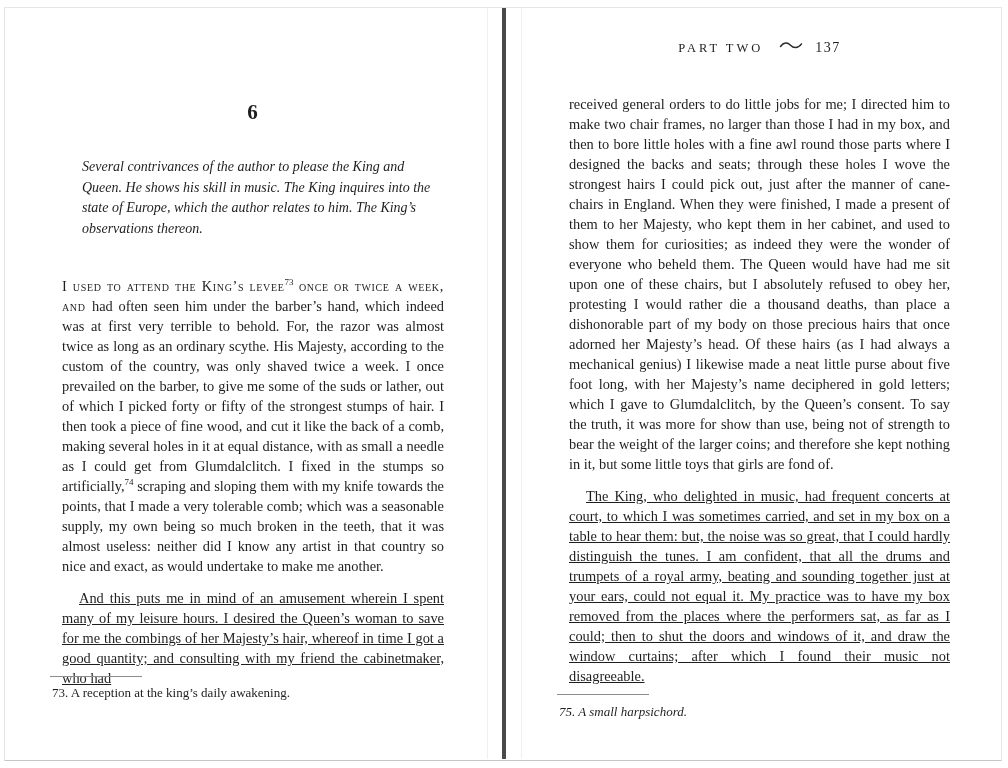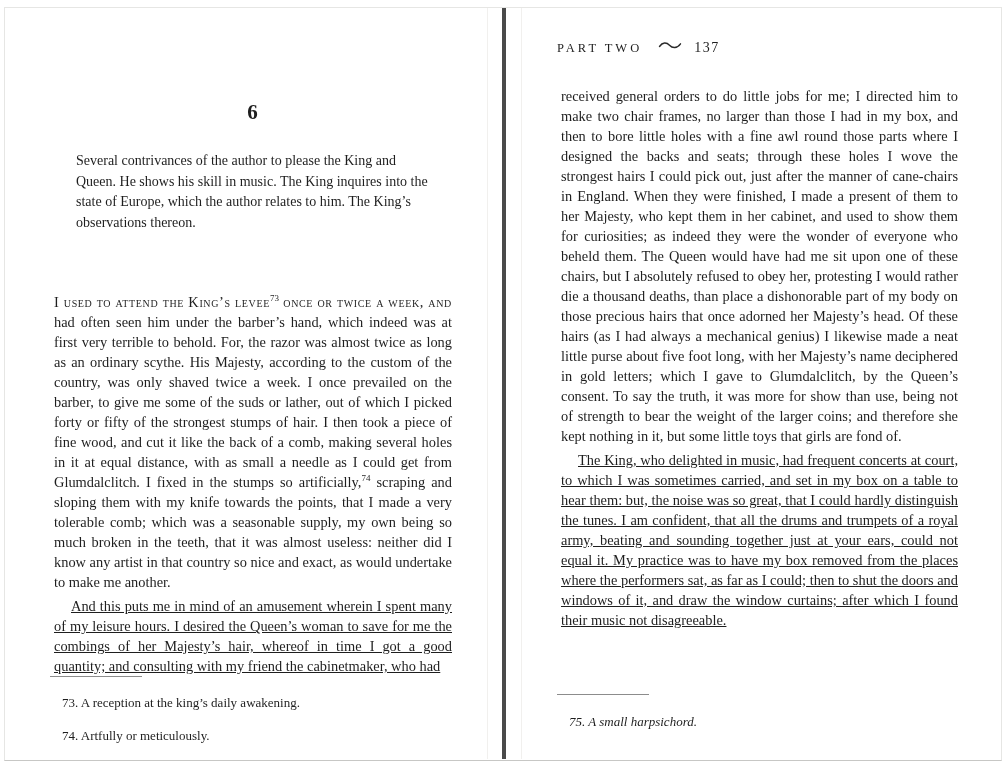--- a/index.html
+++ b/index.html
@@ -24,45 +24,45 @@
   .edge-line.r { left:521px; }
 
   
   .chapter-num {
     position:absolute; left:50px; top:100px; width:406px;
     margin:0; text-align:center;
     font-size:21px; font-weight:700; letter-spacing:1px;
   }
   .summary {
     position:absolute; left:72px; top:147px; width:352px;
-    margin:4px; font-size:14px; line-height:20.5px;
+    margin:10px; font-style:italic; font-size:14px; line-height:20.5px;
     text-align:left;
   }
   .body-block { position:absolute; font-size:14.4px; line-height:20px; }
-  .body-left  { left:50px;  top:288px; width:406px; }
+  .body-left  { left:50px;  top:264px; width:406px; }
   .body-right { left:557px; top:82px;  width:405px; }
-  .para { margin:4px; text-align:justify; }
+  .para { margin:12px; text-align:justify; }
   .para.indent { text-indent:17px;text-decoration:underline; }
   .sc { font-variant:small-caps; letter-spacing:0.045em; }
   .fnref {
     font-size:9px; line-height:0; vertical-align:6px; letter-spacing:0;
   }
 
   .fn-rule { position:absolute; width:92px; height:1px; background:#8c8c8c; }
   .fn-rule.left  { left:50px;  top:676px; }
   .fn-rule.right { left:557px; top:694px; }
   .footnotes { position:absolute; font-size:13px; line-height:20.5px; }
   .footnotes.left  { left:50px;  top:681px; width:406px; }
   .footnotes.right { left:557px; top:700px; width:405px;font-style:italic; }
-  .footnotes p { margin:12px; text-align:left; }
+  .footnotes p { margin:2px; text-align:left; }
 
   
   .running-head {
     position:absolute; left:557px; top:36px; width:405px;
-    text-align:left; white-space:nowrap;
+    text-align:center; white-space:nowrap;
   }
   .running-head .part {
     font-size:12.5px; letter-spacing:3px; font-variant:small-caps;
     text-transform:uppercase;
   }
   .running-head .orn { display:inline-block; margin:0 12px 0 16px; vertical-align:2px; }
   .running-head .pageno { font-size:14px; letter-spacing:1.5px; }
 </style>
 </head>
 <body>
@@ -80,21 +80,20 @@
     <p class="summary">Several contrivances of the author to please the King and Queen. He shows his skill in music. The King inquires into the state of Europe, which the author relates to him. The King’s observations thereon.</p>
 
     <div class="body-block body-left">
       <p class="para"><span class="sc">I used to attend the King’s levee</span><sup class="fnref">73</sup><span class="sc"> once or twice a week, and </span><span>had often seen him under the barber’s hand, which indeed was at first very terrible to behold. For, the razor was almost twice as long as an ordinary scythe. His Majesty, according to the custom of the country, was only shaved twice a week. I once prevailed on the barber, to give me some of the suds or lather, out of which I picked forty or fifty of the strongest stumps of hair. I then took a piece of fine wood, and cut it like the back of a comb, making several holes in it at equal distance, with as small a needle as I could get from Glumdalclitch. I fixed in the stumps so artificially,</span><sup class="fnref">74</sup><span> scraping and sloping them with my knife towards the points, that I made a very tolerable comb; which was a seasonable supply, my own being so much broken in the teeth, that it was almost useless: neither did I know any artist in that country so nice and exact, as would undertake to make me another.</span></p>
       <p class="para indent">And this puts me in mind of an amusement wherein I spent many of my leisure hours. I desired the Queen’s woman to save for me the combings of her Majesty’s hair, whereof in time I got a good quantity; and consulting with my friend the cabinetmaker, who had</p>
     </div>
 
     <div class="fn-rule left"></div>
     <div class="footnotes left">
       <p>73. A reception at the king’s daily awakening.</p>
-      <p>74. Artfully or meticulously.</p>
     </div>
   </section>
 
   <section>
     <header class="running-head">
       <span class="part">PART TWO</span><span class="orn"><svg width="24" height="9" viewBox="0 0 24 9">
             <path d="M1.5 5.5 C4.5 1 8.5 1 11.5 4.2 C14.5 7.4 19 7.6 22.5 2.8" fill="none" stroke="#2a2a2a" stroke-width="1.4" stroke-linecap="round"></path>
           </svg></span><span class="pageno">137</span>
     </header>
 

